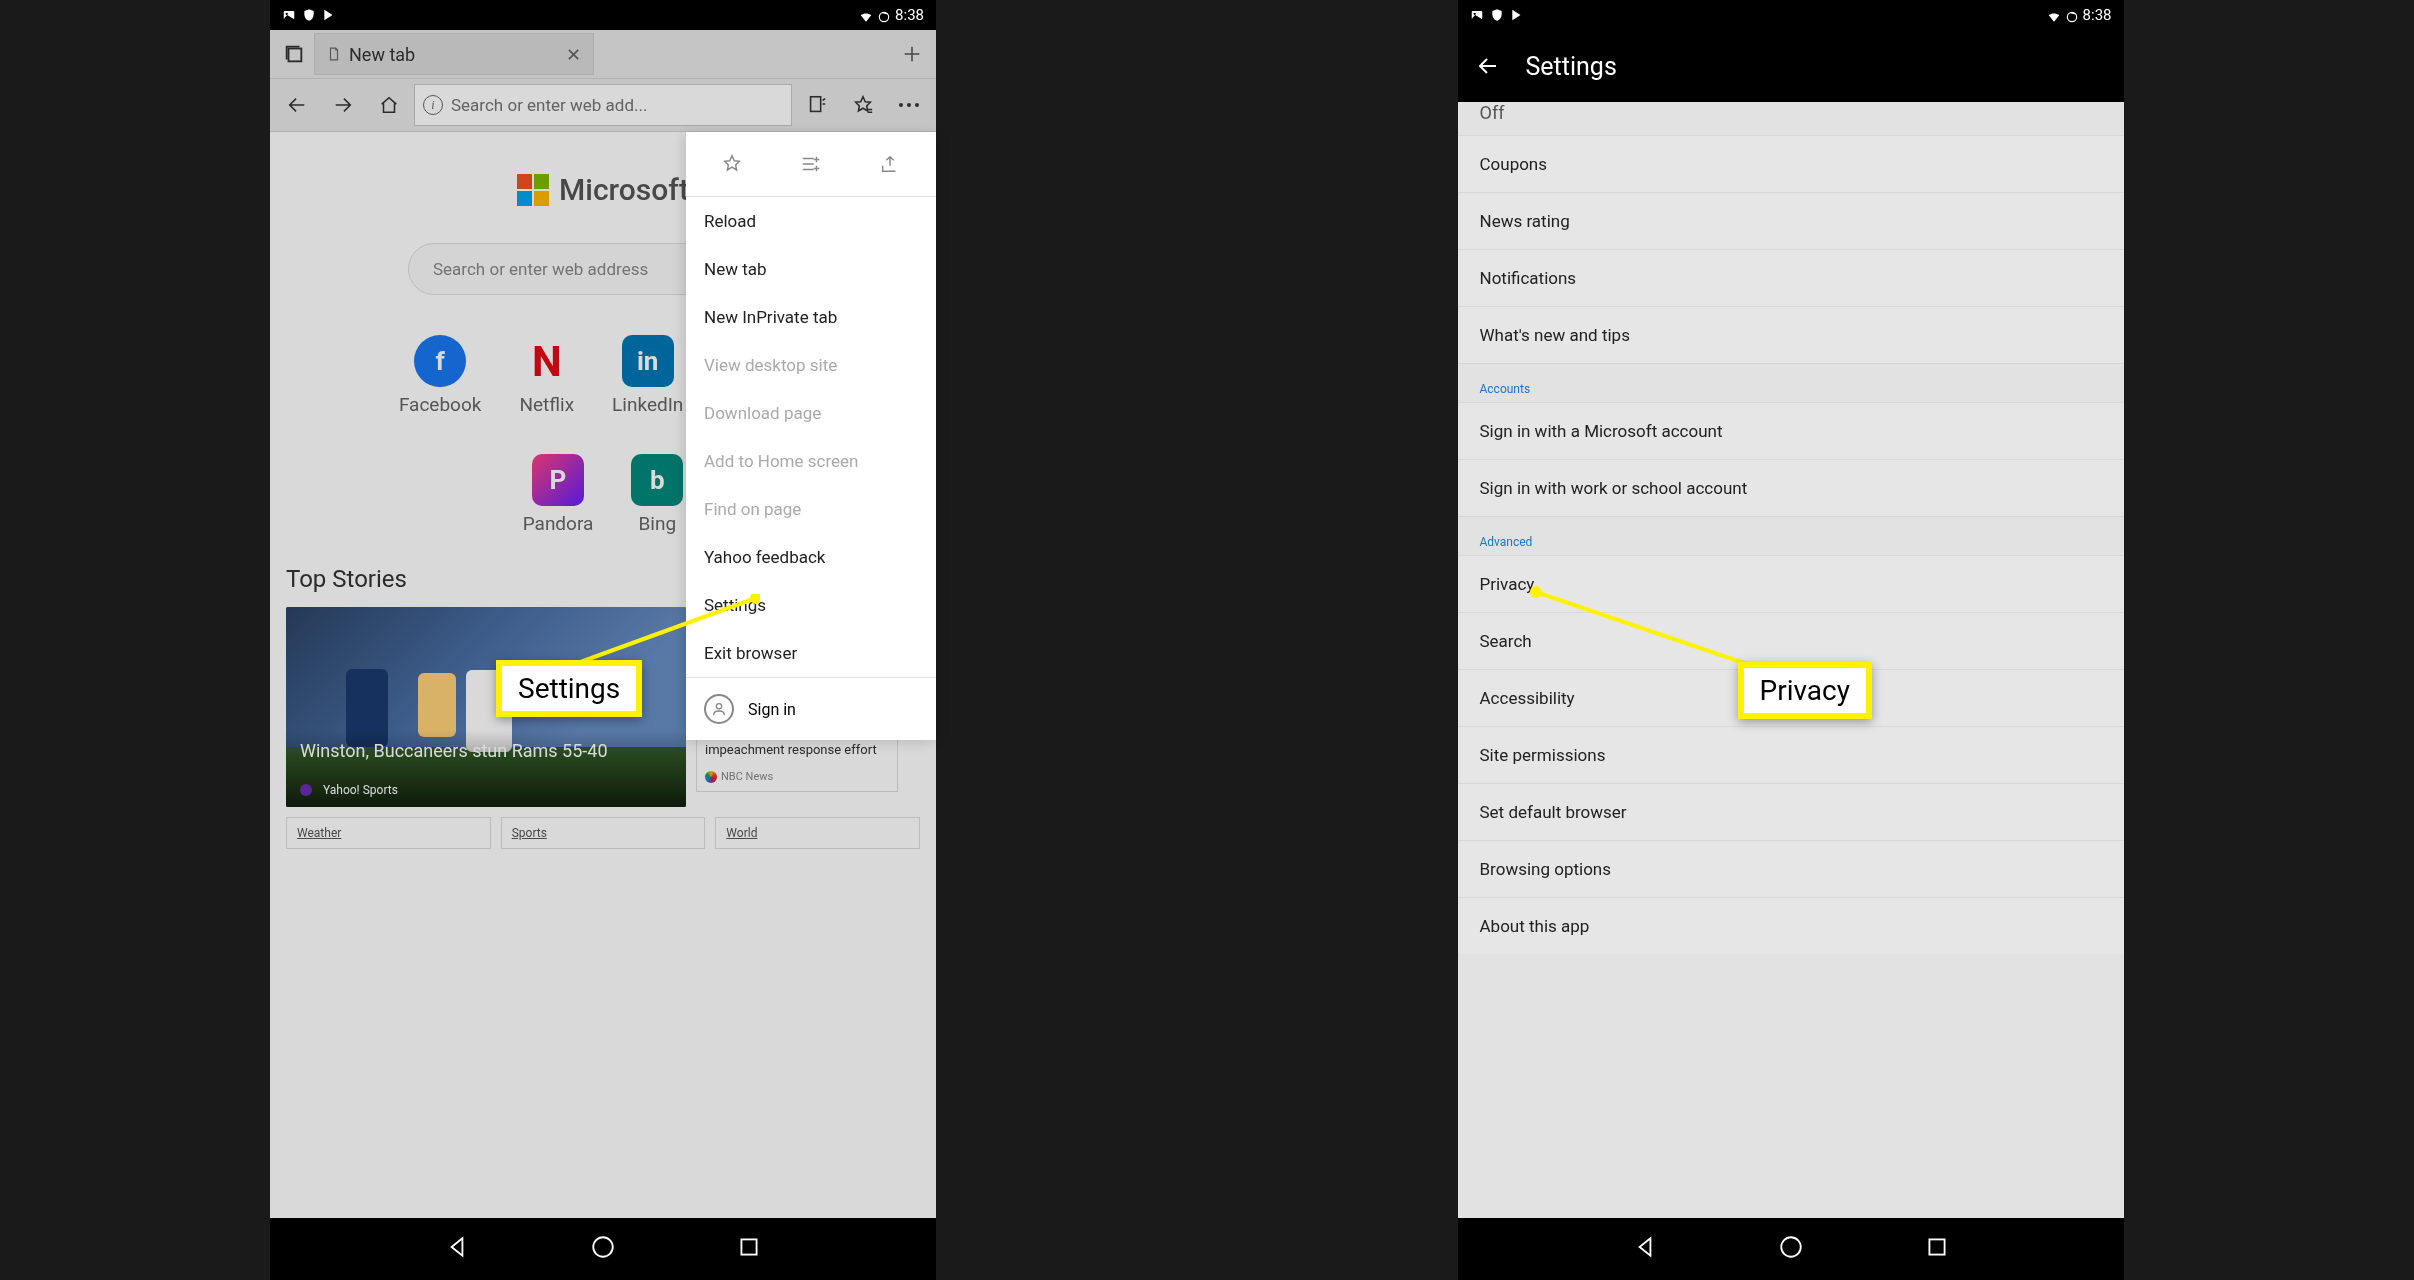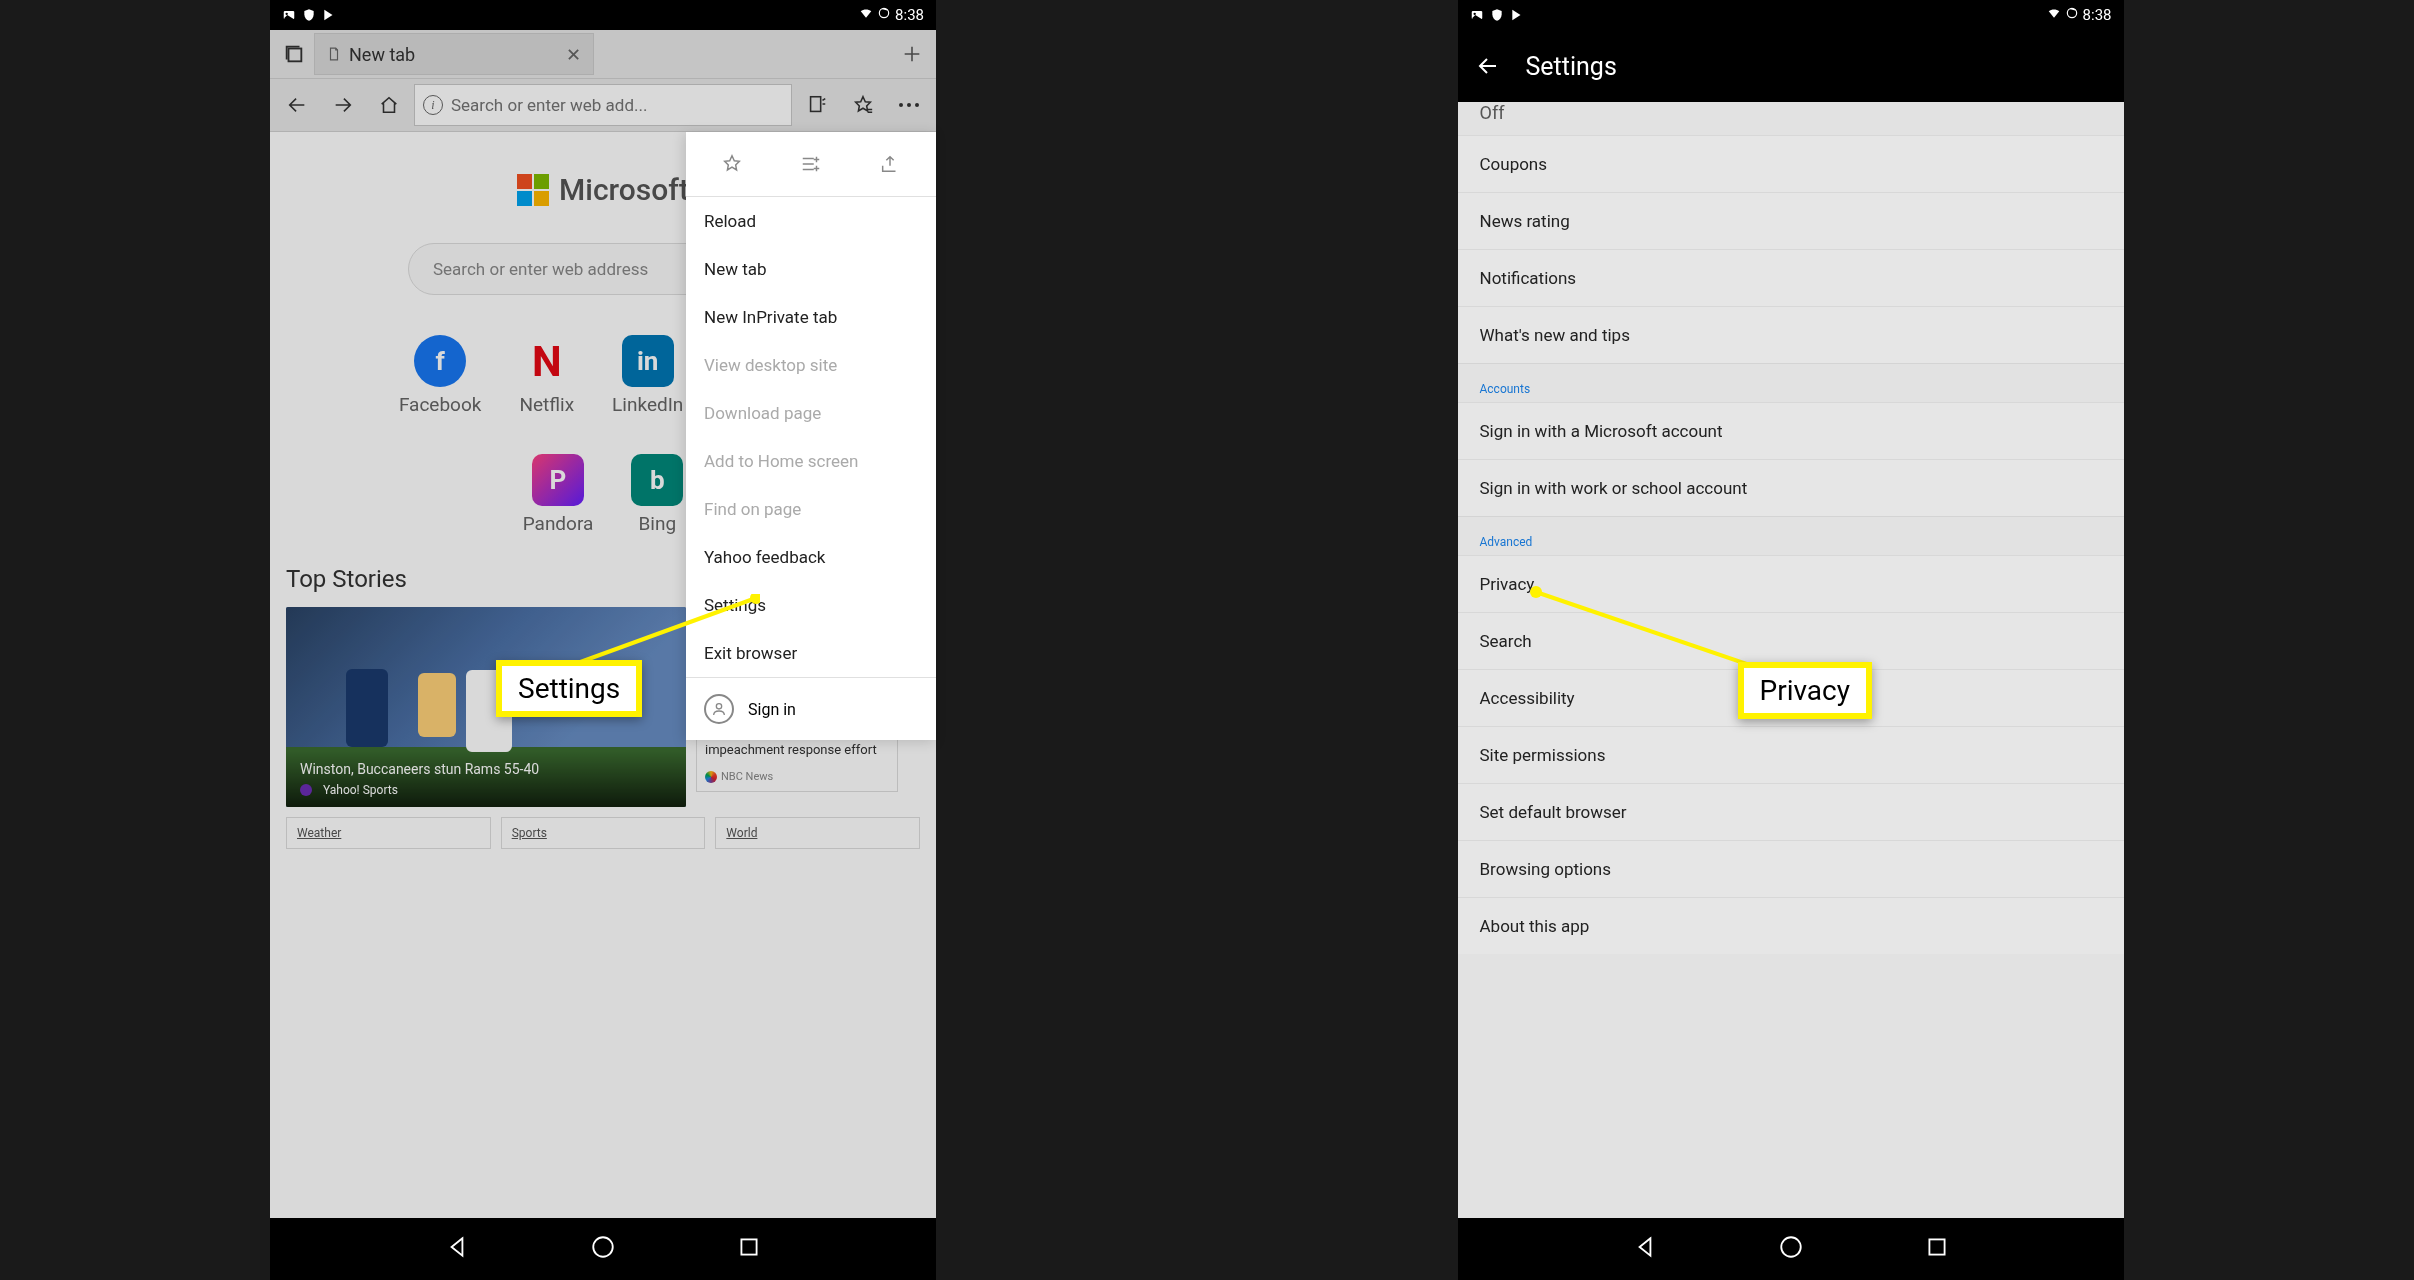--- a/index.html
+++ b/index.html
@@ -6,21 +6,21 @@
 body { background: #1a1a1a; width: 2414px; height: 1280px; display: flex; }
 .half { width: 50%; height: 100%; position: relative; display: flex; justify-content: center; align-items: flex-start; }
 .half.left { border-right: 0; }
 .phone { width: 666px; height: 100%; position: relative; }
 .phone.left-phone { margin-left: 270px; margin-right: auto; }
 .phone.right-phone { margin-left: -40px; }
 
 
 .status-bar { height: 30px; background: #000; display: flex; justify-content: space-between; align-items: center; padding: 0 12px; color: #fff; font-size: 15px; }
 .status-left { display: flex; gap: 6px; align-items: center; }
-.status-right { display: flex; gap: 4px; align-items: flex-start; }
+.status-right { display: flex; gap: 4px; align-items: flex-end; }
 .si { width: 14px; height: 14px; display: inline-block; }
 
 
 .browser-area { background: #e8e8e8; height: calc(100% - 30px - 62px); position: relative; }
 .tab-bar { height: 48px; display: flex; align-items: center; padding: 0 4px; }
 .tabs-icon { width: 40px; height: 40px; display: flex; align-items: center; justify-content: center; }
 .tab { background: #dadada; height: 42px; flex: 0 0 280px; display: flex; align-items: center; padding: 0 12px; border-radius: 0; border: 1px solid #ccc; }
 .tab-title { flex: 1; color: #333; font-size: 18px; margin-left: 8px; }
 .tab-close { color: #666; font-size: 18px; cursor: pointer; }
 .tab-add { margin-left: auto; width: 40px; height: 40px; display: flex; align-items: center; justify-content: center; color: #555; }
@@ -56,21 +56,21 @@
 .story-row { display: flex; gap: 10px; }
 .story-big { width: 400px; height: 200px; position: relative; background: linear-gradient(#5576a0,#3a5278); border-radius: 2px; overflow: hidden; }
 .story-big-img { position: absolute; inset: 0; background: linear-gradient(135deg,#2a4365 0%,#4a6fa5 40%,#688ec4 70%); }
 .sports-scene { position: absolute; inset: 0; }
 .player { position: absolute; width: 30px; height: 55px; background: #f4d299; border-radius: 6px; }
 .p1 { left: 60px; bottom: 60px; background: #1a3a6e; width: 42px; height: 78px; }
 .p2 { left: 180px; bottom: 55px; background: #ffffff; width: 46px; height: 82px; }
 .p3 { left: 132px; bottom: 70px; background: #ffd27a; width: 38px; height: 64px; }
 .grass { position: absolute; bottom:0; left:0; right:0; height:60px; background:#3a6b2f; }
 .story-overlay { position: absolute; bottom: 0; left: 0; right: 0; padding: 10px 14px; background: linear-gradient(transparent,rgba(0,0,0,0.7)); color: #fff; }
-.st-headline { font-size: 14px; margin-bottom: 6px; }
+.st-headline { font-size: 18px; margin-bottom: 22px; }
 .st-src { font-size: 12px; display: flex; align-items: center; gap: 11px; }
 .st-src-badge { background:#6c2db5; width:12px; height:12px; border-radius:50%; display:inline-block; }
 .story-small { width: 202px; }
 .story-sm-img { height: 90px; background: linear-gradient(#722f37,#3d1a1f); border-radius: 2px 2px 0 0; position:relative; }
 .ppl { position:absolute; width:42px; height:56px; border-radius:8px 8px 0 0; bottom:4px; }
 .ppl1 { left:34px; background:#a02028; }
 .ppl2 { left:92px; background:#2c3540; }
 .story-sm-box { border: 1px solid #ddd; padding: 8px; }
 .st-cat { font-size: 11px; color: #888; text-decoration: underline; margin-bottom: 4px; }
 .st-sm-headline { font-size: 13px; color: #333; line-height: 1.35; margin-bottom: 12px; }

